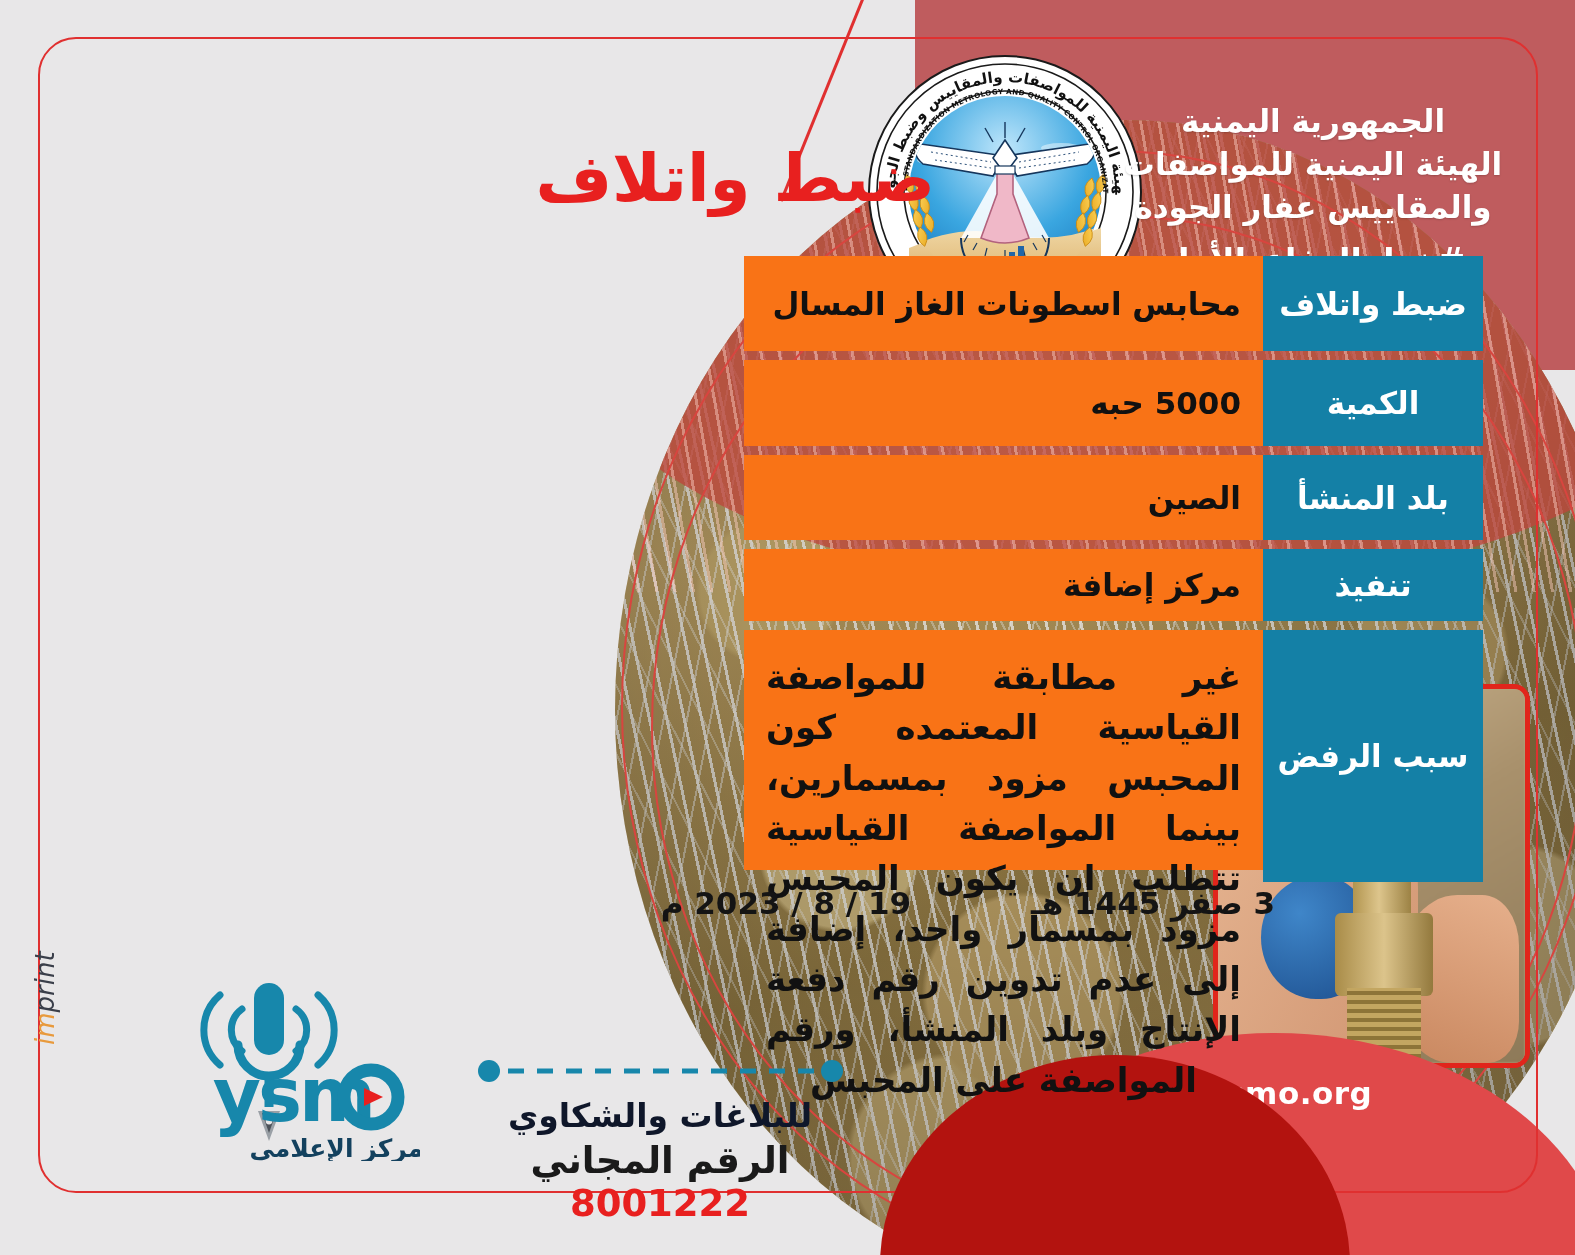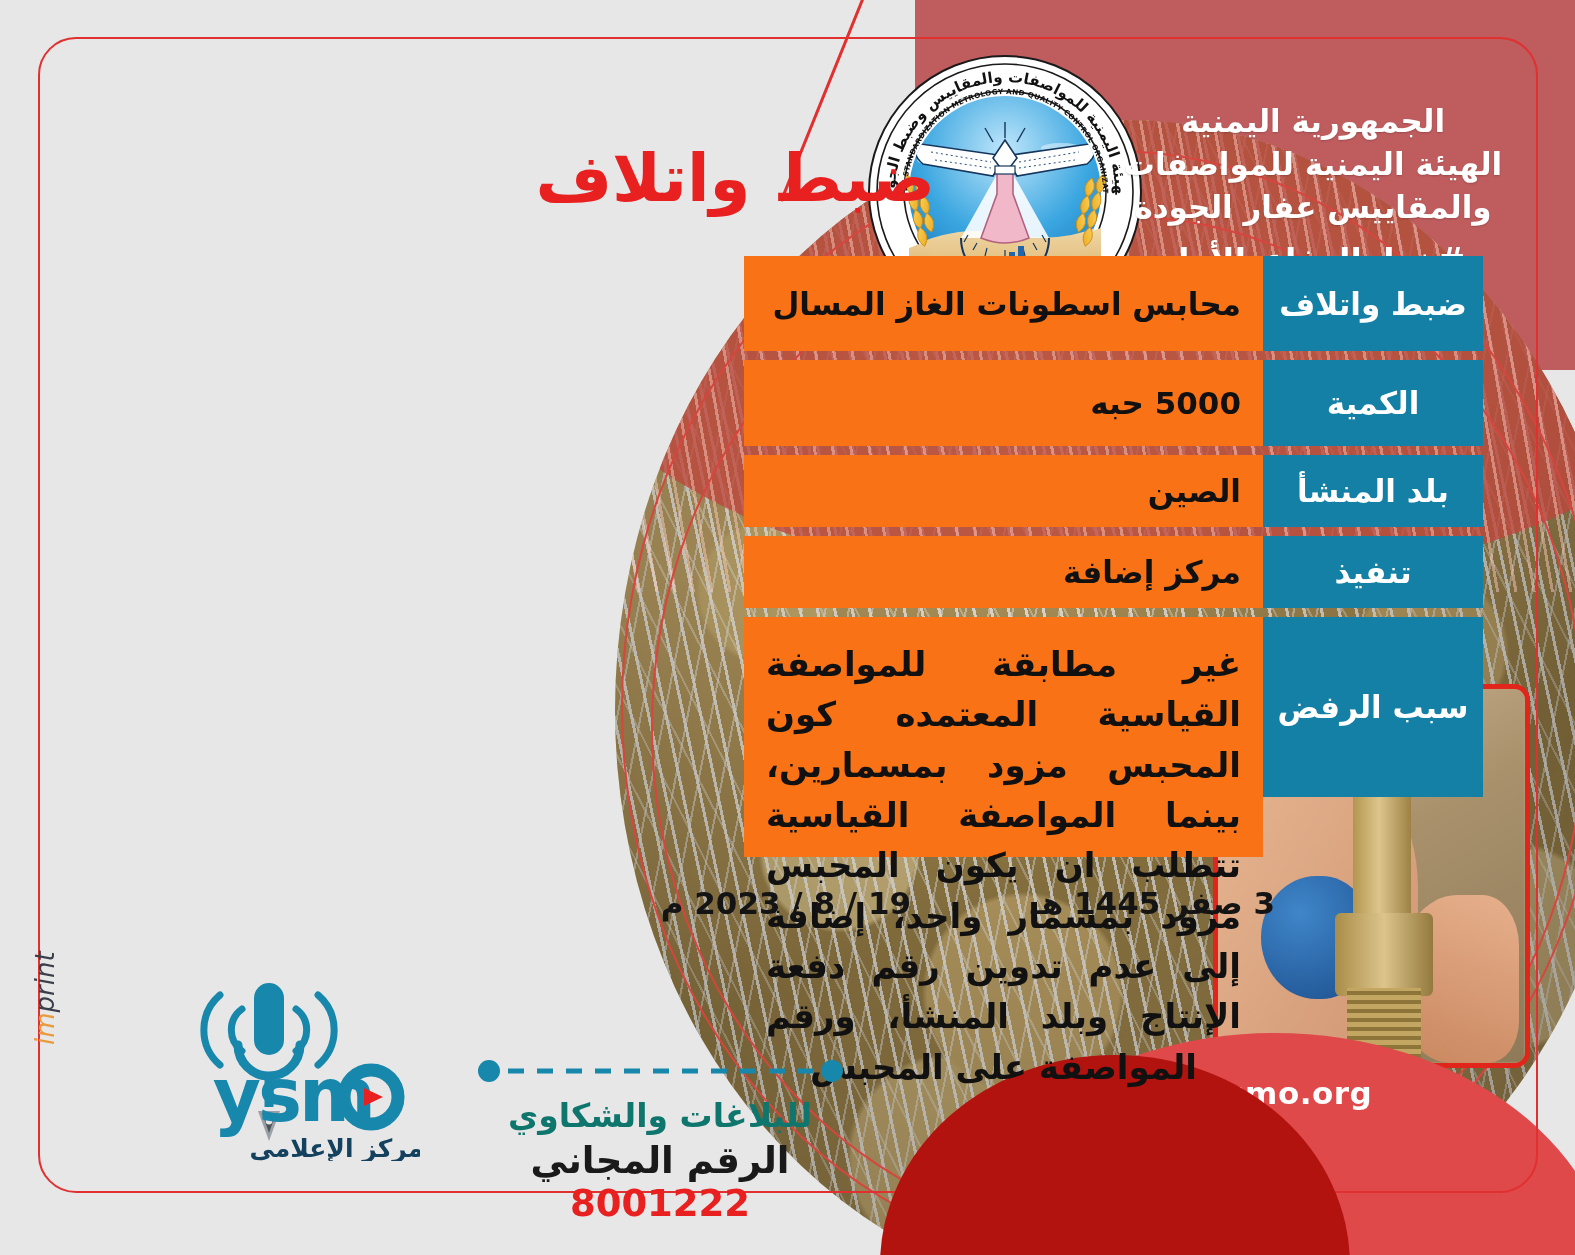--- a/index.html
+++ b/index.html
@@ -184,23 +184,23 @@
     font-size:31px;font-weight:600;flex:none;
   }
   .cell-value{
     flex:1;background:#f97316;color:#111111;
     display:flex;align-items:center;justify-content:flex-start;
     padding:0 22px;font-size:31px;font-weight:600;
     margin-left:9px;
   }
   .row-1 .cell-label,.row-1 .cell-value{height:95px;}
   .row-2 .cell-label,.row-2 .cell-value{height:86px;}
-  .row-3 .cell-label,.row-3 .cell-value{height:72px;}
+  .row-3 .cell-label,.row-3 .cell-value{height:85px;}
   .row-4 .cell-label,.row-4 .cell-value{height:72px;}
-  .row-5 .cell-label{height:180px;}
+  .row-5 .cell-label{height:252px;}
   .row-5 .cell-value{
     height:240px;align-items:center;
     text-align:justify;text-align-last:center;
     line-height:1.48;font-size:34px;display:block;padding:14px 22px;
     box-sizing:border-box;
   }
   .row-5 .cell-value span{display:block;padding-top:8px;}
 
   
   .dates{
@@ -209,21 +209,21 @@
   }
 
   
   .media-logo{position:absolute;left:150px;top:961px;width:270px;height:200px;z-index:9;}
 
   
   .complaints{
     position:absolute;right:705px;top:1060px;width:420px;z-index:9;text-align:center;
   }
   .dotline{display:block;margin:0 auto 14px;}
-  .c-line1{color:#0f766e;font-size:33px;font-weight:bold;margin-bottom:4px;}
+  .c-line1{color:#0f172a;font-size:33px;font-weight:bold;margin-bottom:4px;}
   .c-line2{font-size:37px;font-weight:bold;color:#1a1a1a;}
   .c-line2 .num{color:#e8201f;direction:ltr;display:inline-block;}
 
   
   .imprint{
     position:absolute;left:30px;top:1045px;z-index:9;
     transform:rotate(-90deg);transform-origin:left top;
     font-size:26px;font-style:italic;white-space:nowrap;direction:ltr;
   }
   .imprint .im{color:#e89a3c;}

